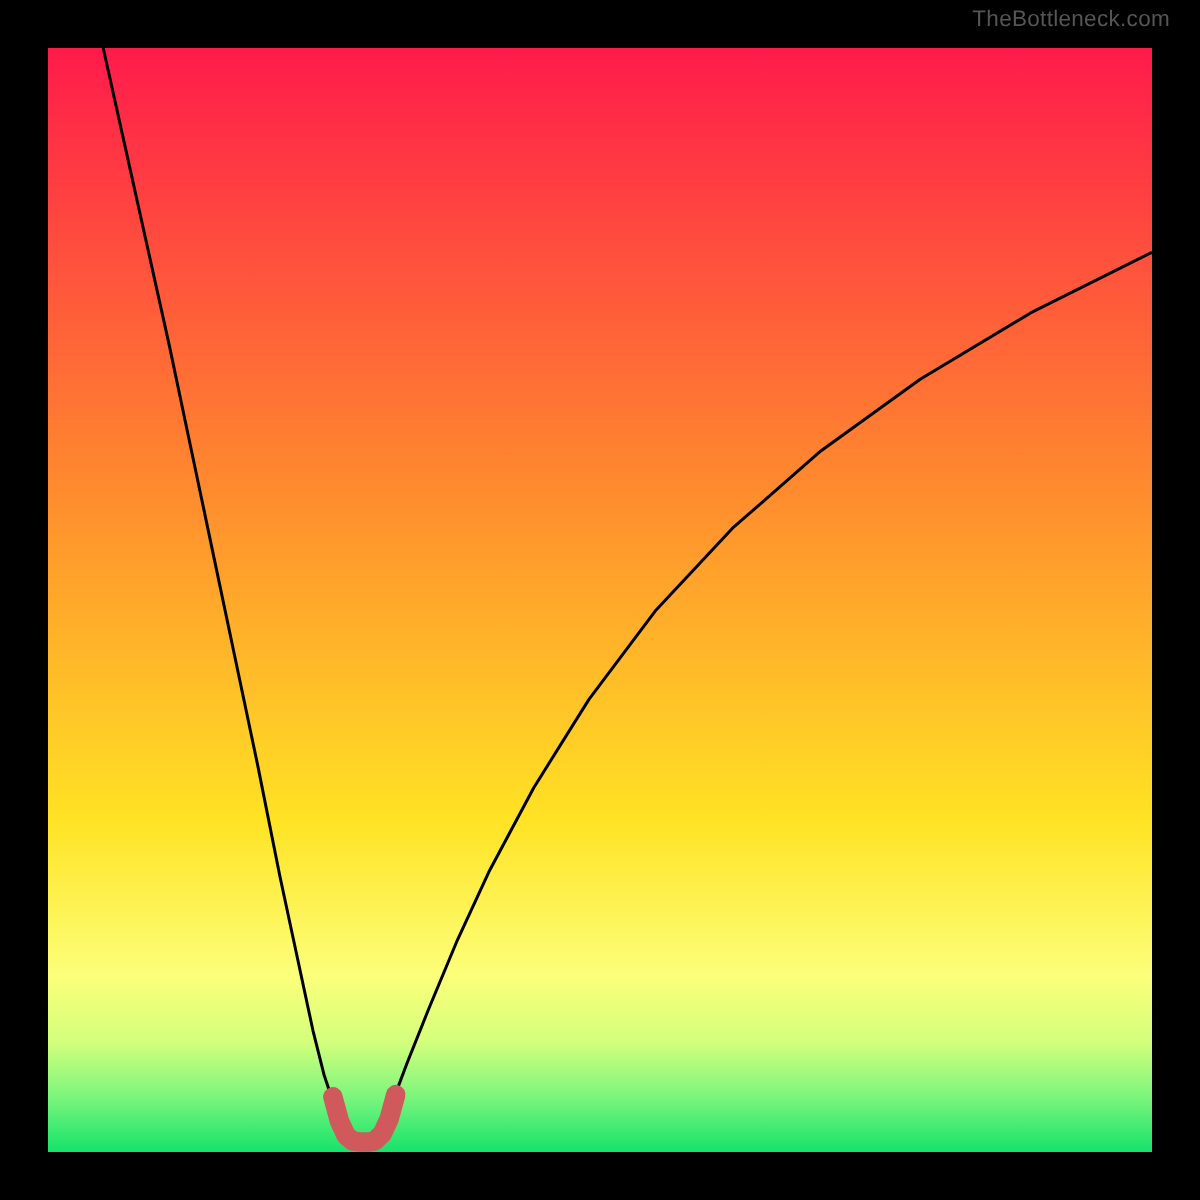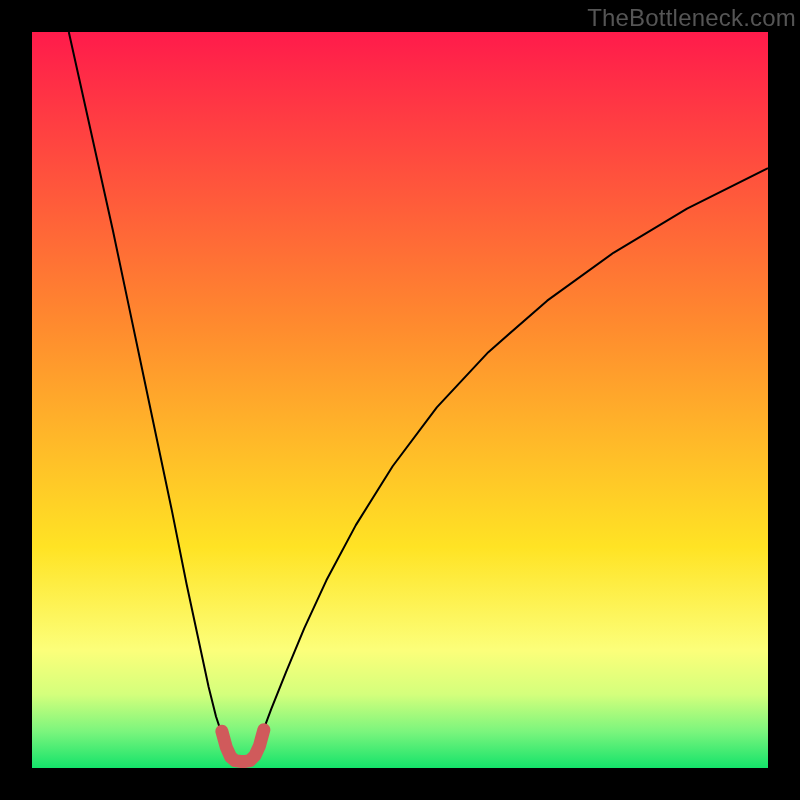--- a/index.html
+++ b/index.html
@@ -12,23 +12,23 @@
   }
   .stage {
     position: relative;
     width: 800px;
     height: 800px;
     background: #000;
   }
   .watermark {
     position: absolute;
     top: 4px;
-    right: 4px;
+    right: 20px;
     font-family: Arial, Helvetica, sans-serif;
-    font-size: 24px;
+    font-size: 15px;
     color: #555;
     letter-spacing: 0.2px;
     user-select: none;
     margin-left: 43px;
   }
   .plot-outer {
     position: absolute;
     left: 32px;
     top: 32px;
     width: 736px;

